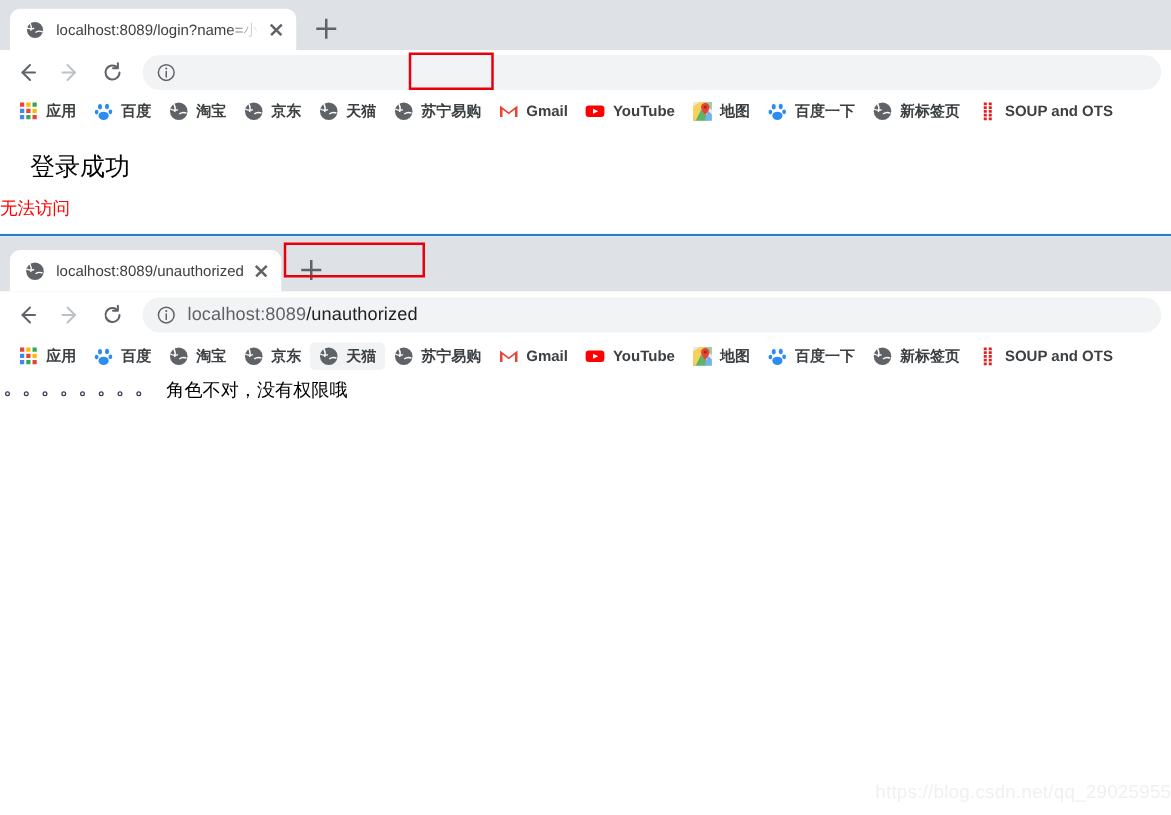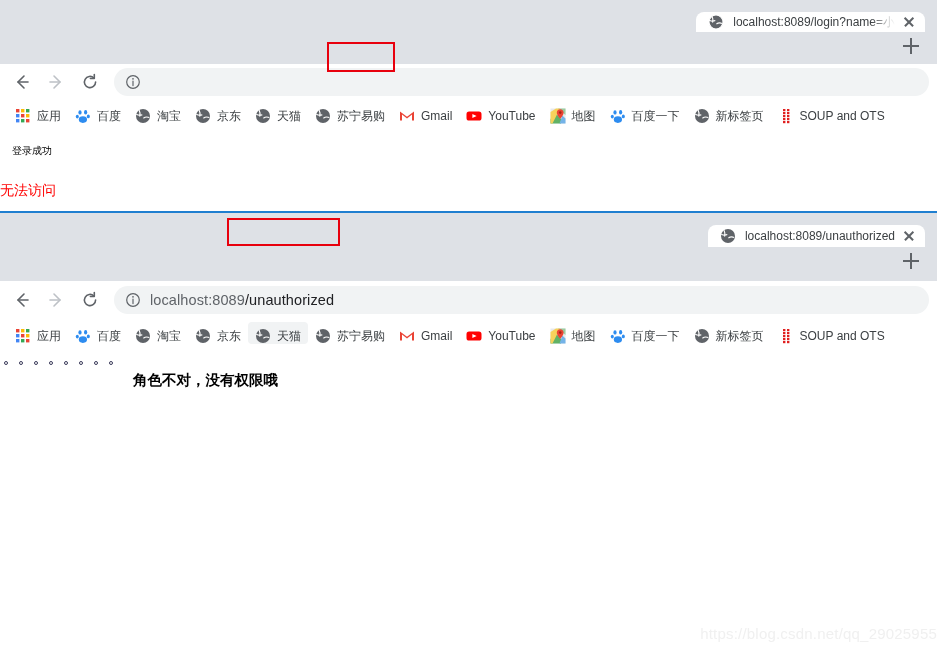--- a/index.html
+++ b/index.html
@@ -21,23 +21,22 @@
     width: 937px;
     background: #ffffff;
   }
 
   
   .tabstrip {
     height: 40px;
     background: #dee1e6;
     display: flex;
     align-items: flex-end;
-    padding: 12px;
-    position: relative;
-    flex-direction: column;
+    padding: 0;
+    position: relative;
   }
   .tab {
     margin-left: 8px;
     height: 33px;
     min-width: 200px;
     max-width: 250px;
     background: #ffffff;
     border-radius: 8px 8px 0 0;
     display: flex;
     align-items: center;
@@ -158,25 +157,26 @@
     background: #ffffff;
     display: flex;
     align-items: center;
     padding-left: 8px;
     box-sizing: border-box;
     overflow: hidden;
     white-space: nowrap;
   }
   .bm {
     display: flex;
-    align-items: flex-end;
+    align-items: center;
     height: 22px;
     padding: 0 7px;
     border-radius: 4px;
     flex: 0 0 auto;
+    font-weight: bold;
   }
   .bm.hovered { background: #f1f3f4; }
   .bm-icon {
     width: 16px;
     height: 16px;
     flex: 0 0 16px;
     margin-right: 6px;
     display: block;
   }
   .bm-label {
@@ -192,23 +192,23 @@
   }
   .page-1 { height: 85px; }
   .page-2 { height: 337px; }
 
   .content-text {
     font-size: 14px;
     color: #000000;
     position: absolute;
   }
   .login-ok {
-    left: 12px;
+    left: 24px;
     top: 18px;
-    font-size: 10px;
+    font-size: 20px;
   }
   .cannot-access {
     color: #ff0000;
     font-size: 14px;
     left: 0;
     right: 0;
     top: 56px;
     text-align: left;
     width: 827px;
   }
@@ -224,24 +224,23 @@
     width: 4px;
     height: 4px;
     border: 1px solid #3a3a5a;
     border-radius: 50%;
     margin-right: 11px;
     box-sizing: border-box;
   }
   .role-msg {
     position: absolute;
     left: 133px;
-    top: 24px;
+    top: 4px;
     font-size: 14.5px;
     color: #000000;
-    font-weight: bold;
   }
 
   .divider-blue {
     height: 2px;
     background: #1f7fd0;
     width: 100%;
   }
 
   .watermark {
     position: absolute;

